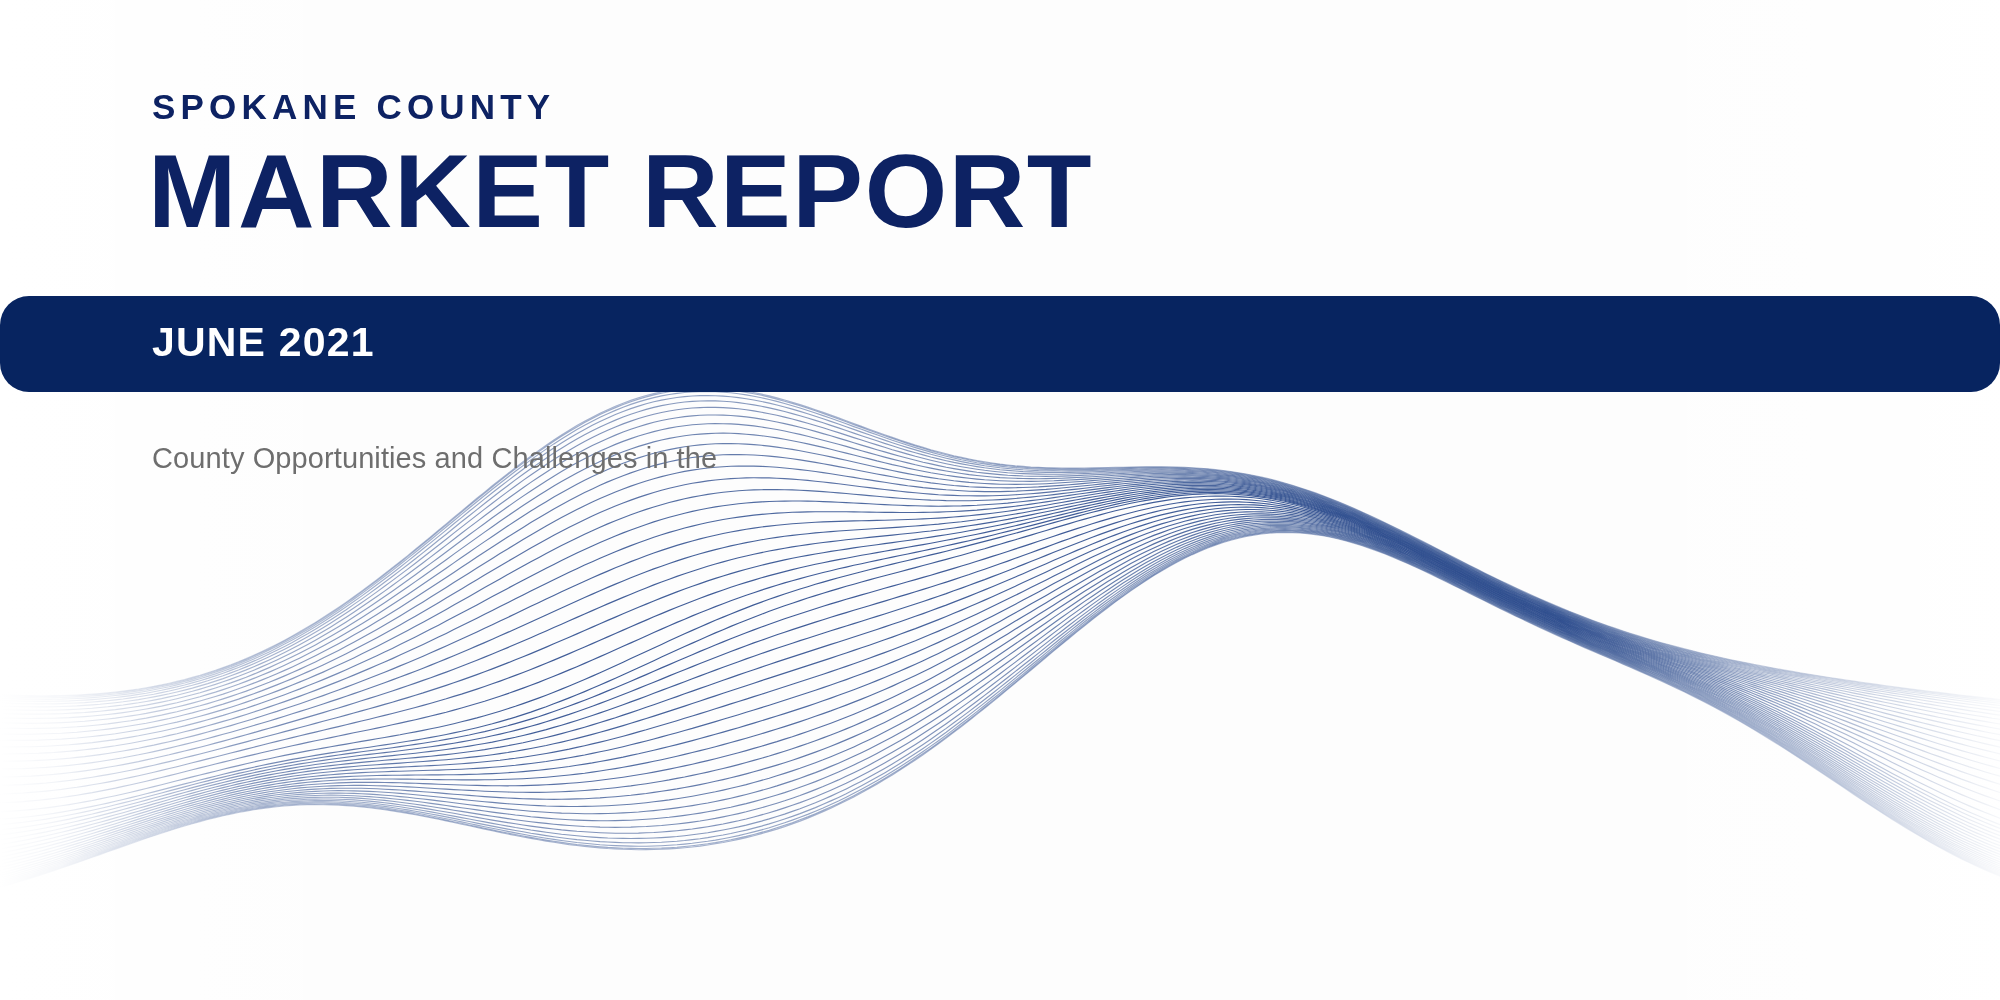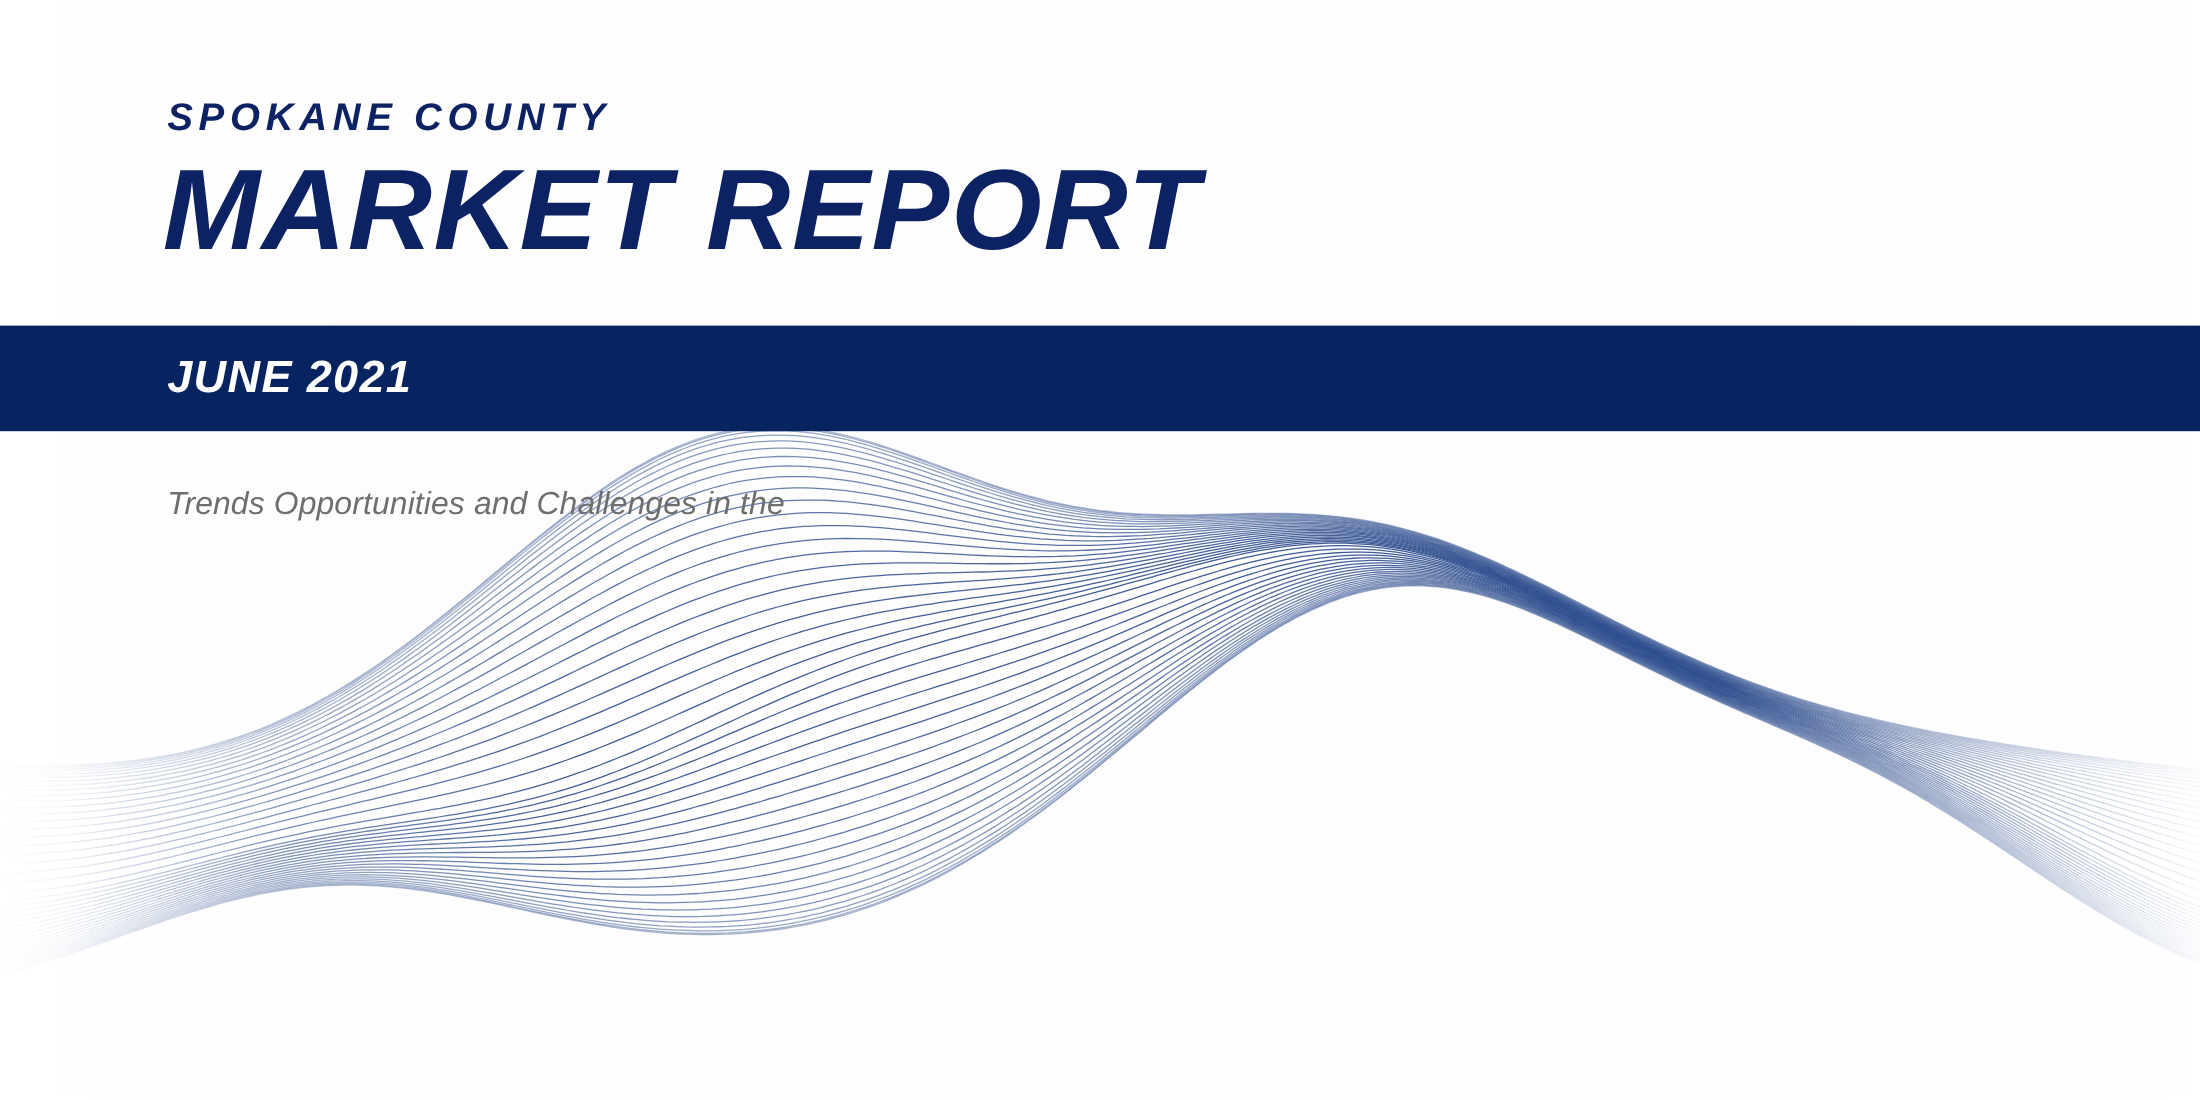--- a/index.html
+++ b/index.html
@@ -7,21 +7,20 @@
     padding: 0;
     background: #ffffff;
   }
   #page {
     position: relative;
     width: 2000px;
     height: 1000px;
     background: #fdfdfd;
     overflow: hidden;
     font-family: "Liberation Sans", sans-serif;
-    font-style: italic;
   }
 
   
   #wave-layer {
     position: absolute;
     left: 0;
     top: 0;
     width: 2000px;
     height: 1000px;
     z-index: 0;
@@ -66,20 +65,21 @@
 
   
   #date-band {
     position: absolute;
     left: 0;
     top: 296px;
     width: 2000px;
     height: 96px;
     background: #072460;
     z-index: 3;
+    border-radius: 29px;
   }
   .date-label {
     position: absolute;
     left: 152px;
     top: 26px;
     font-size: 41px;
     font-weight: 700;
     letter-spacing: 1.2px;
     color: #ffffff;
     line-height: 1;
@@ -173,16 +173,16 @@
   <div id="header-block">
     <div class="eyebrow">SPOKANE COUNTY</div>
     <div class="main-title">MARKET REPORT</div>
   </div>
 
   <div id="date-band">
     <div class="date-label">JUNE 2021</div>
   </div>
 
   <div id="subtitle">
-    <span class="sub-line">Trends Opportunities and Challenges in the</span>
+    <span class="sub-line">County Opportunities and Challenges in the</span>
   </div>
 
 </div>
 
 </body></html>

